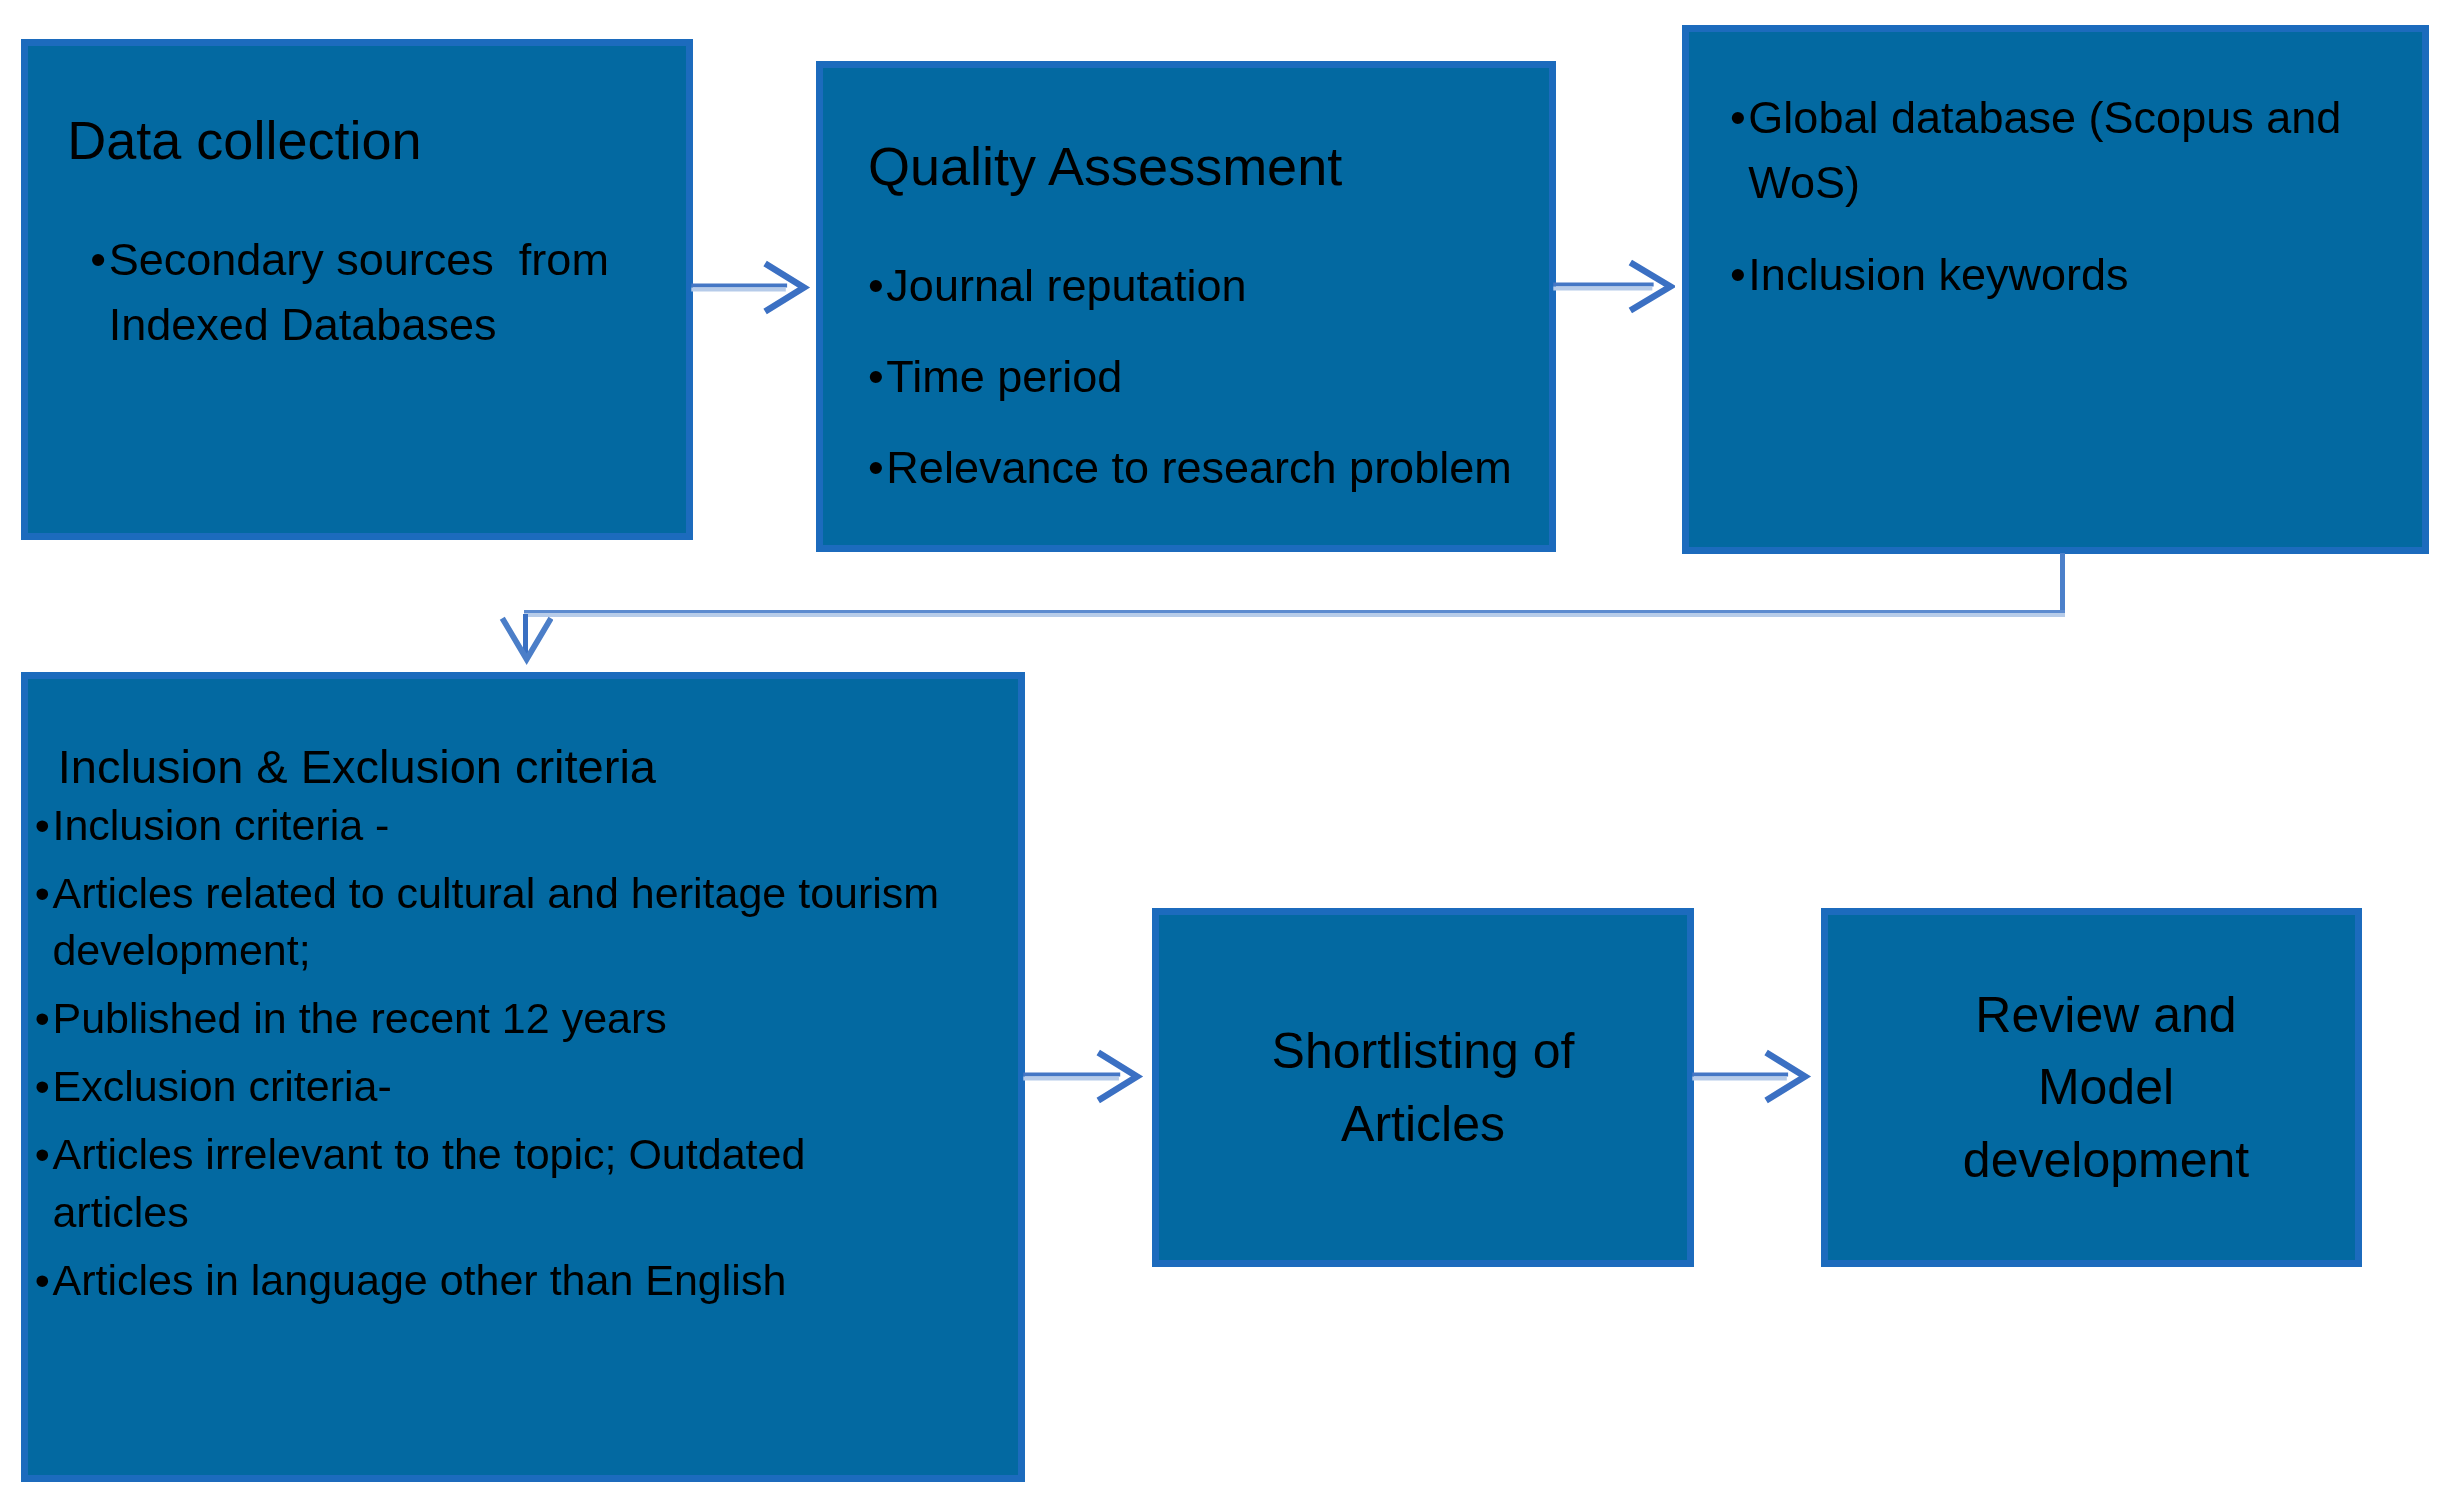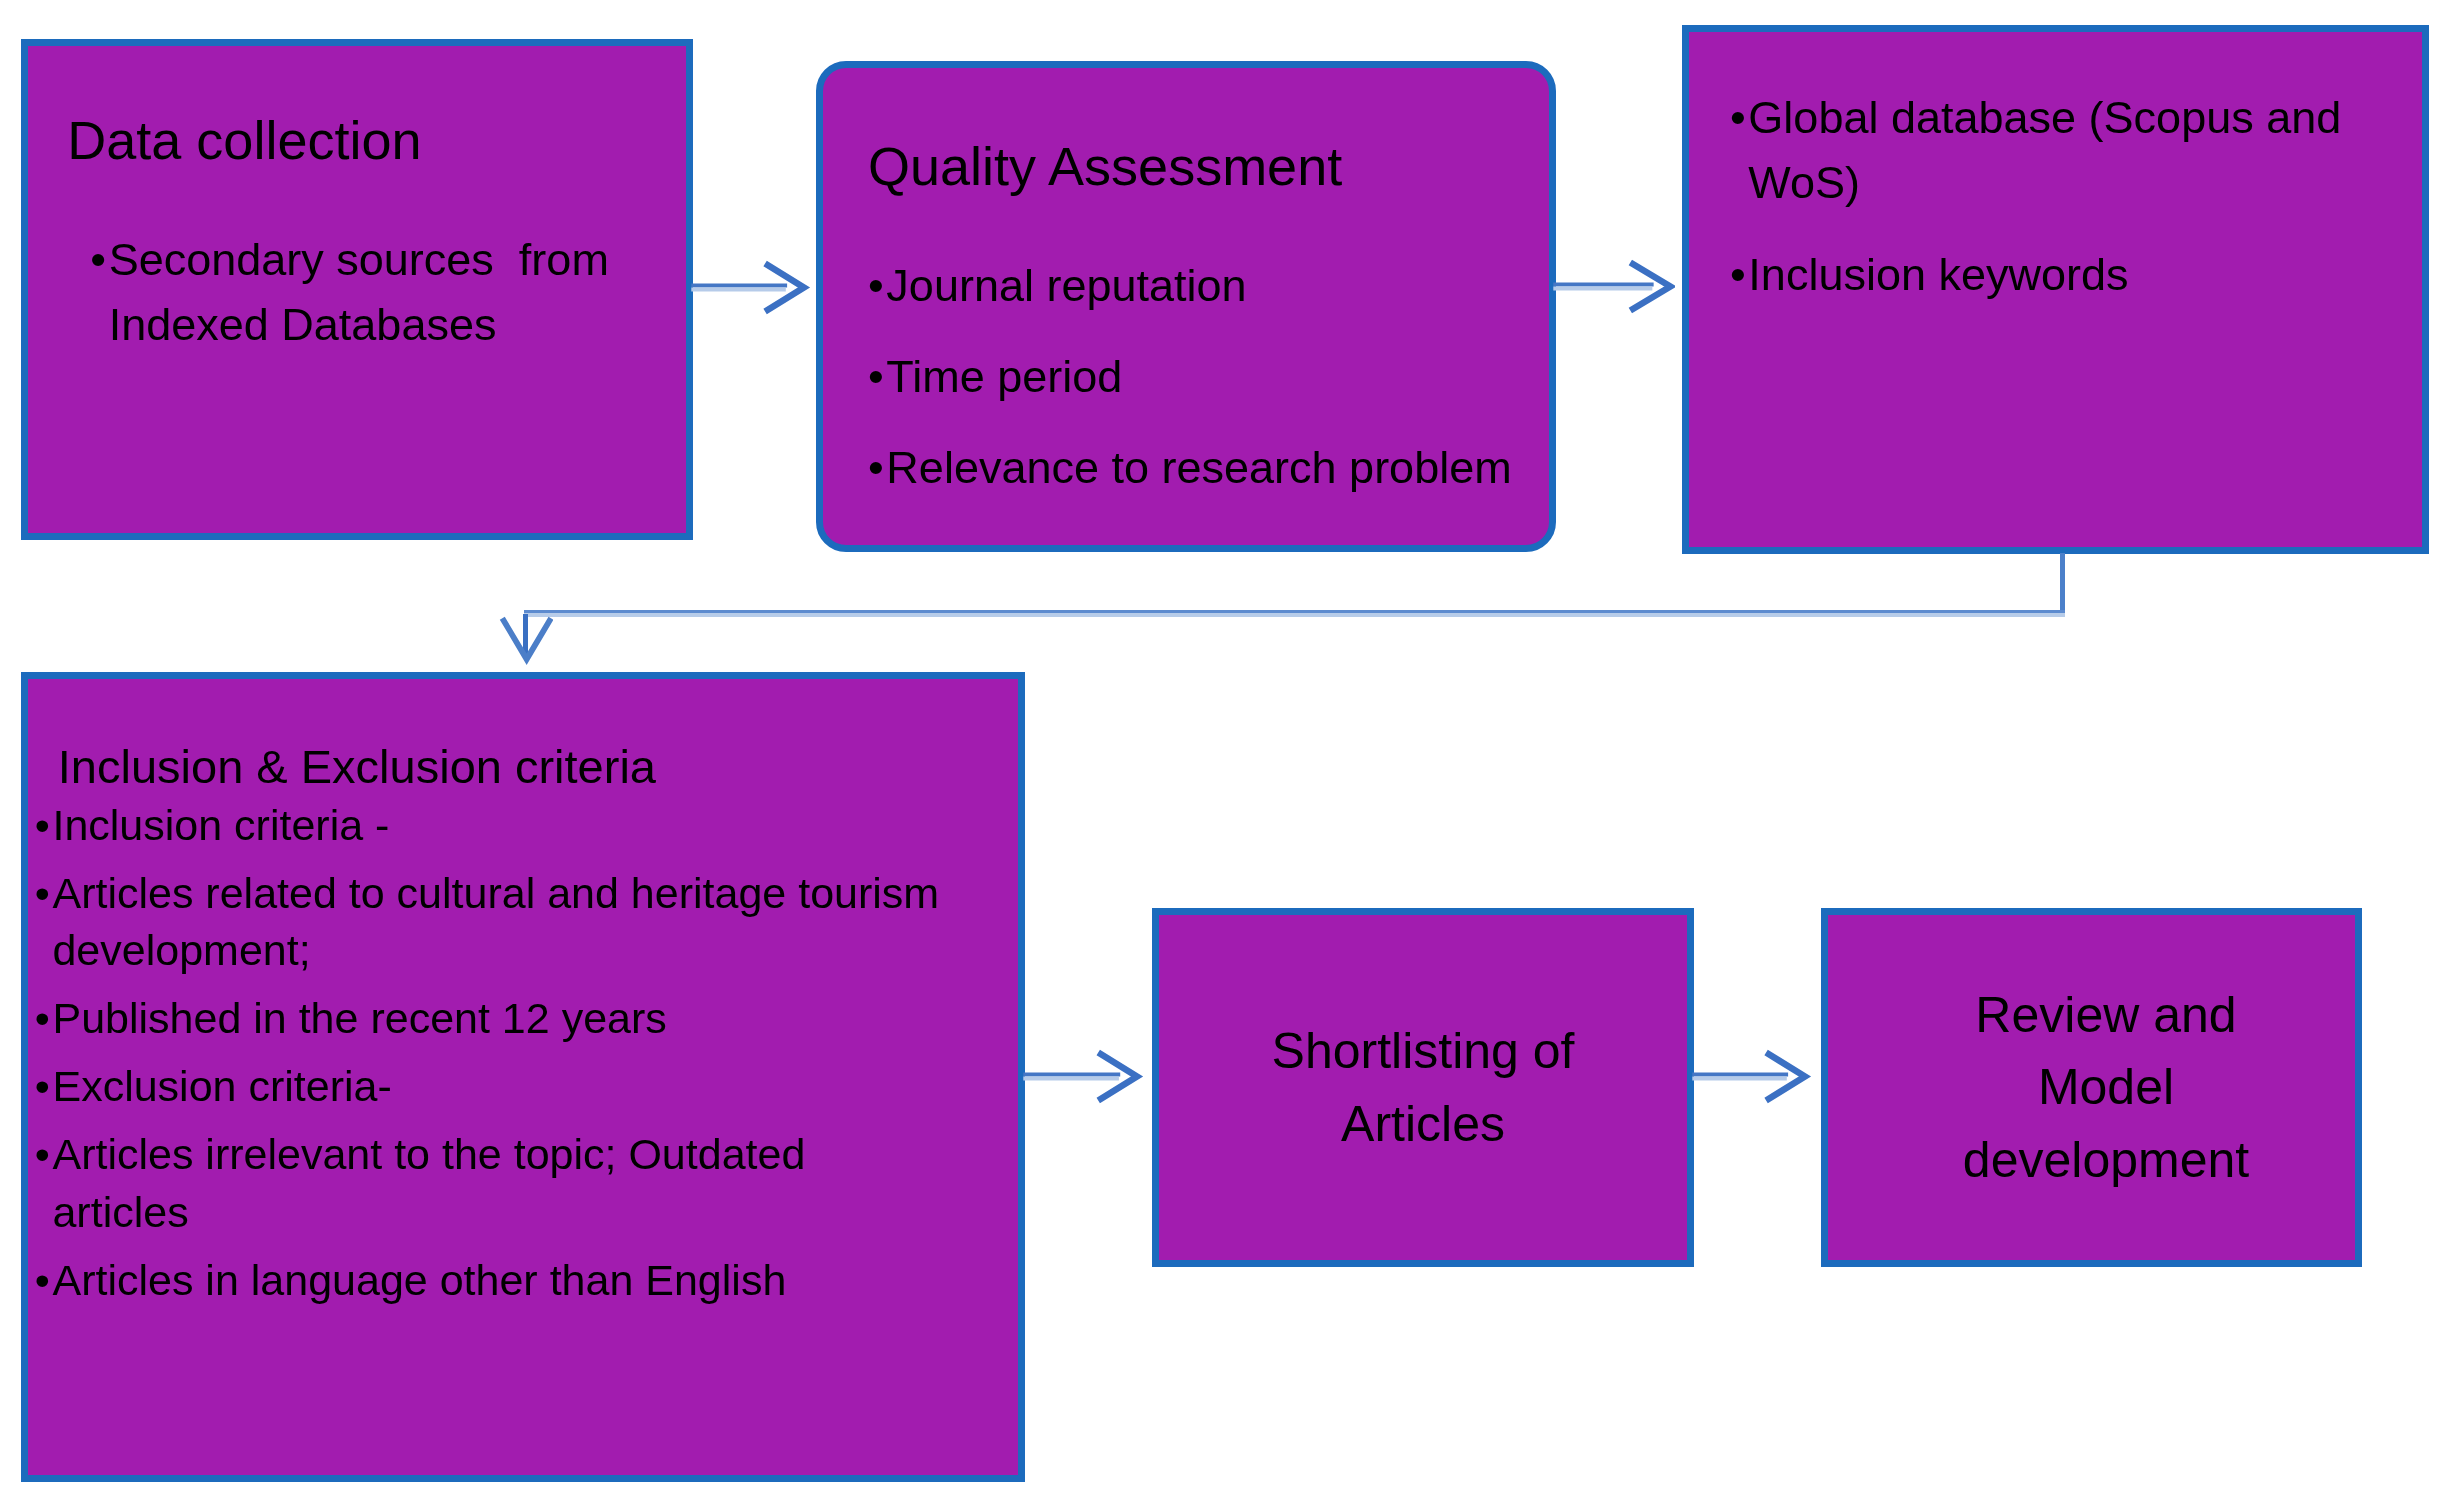--- a/index.html
+++ b/index.html
@@ -7,31 +7,31 @@
     position:relative;
     width:2462px;height:1494px;
     background:#ffffff;
     font-family:"Liberation Sans", sans-serif;
     color:#000;
     overflow:hidden;
   }
   .box{
     position:absolute;
     border:7.1px solid #1c6bbd;
-    background:#a21caf;
+    background:#0369a1;
     box-sizing:border-box;
   }
   .box .title{
     font-weight:400;
     margin:0;
     line-height:1.25;
     letter-spacing:0;
   }
   .b1{left:21.3px;top:39px;width:672px;height:501px;padding:61px 18px 0 39px;}
-  .b2{left:816px;top:61px;width:740px;height:491px;padding:65px 15.5px 0 45px;border-radius:30px;}
+  .b2{left:816px;top:61px;width:740px;height:491px;padding:65px 15.5px 0 45px;}
   .b3{left:1682px;top:25px;width:747px;height:529px;padding:53px 19.4px 0 41px;}
   .b4{left:21.3px;top:672px;width:1004px;height:810px;padding:59px 68px 0 6.5px;}
   .b5{left:1152px;top:908px;width:542px;height:359px;}
   .b6{left:1821px;top:908px;width:541px;height:359px;padding-left:29px;}
 
   .b1 .title,.b2 .title,.b3 .title{font-size:54px;margin-bottom:52px;}
   .b4 .title{font-size:47px;padding-left:23px;}
 
   .bullets{margin:0;}
   .b1 .bullets{margin-left:23px;}

